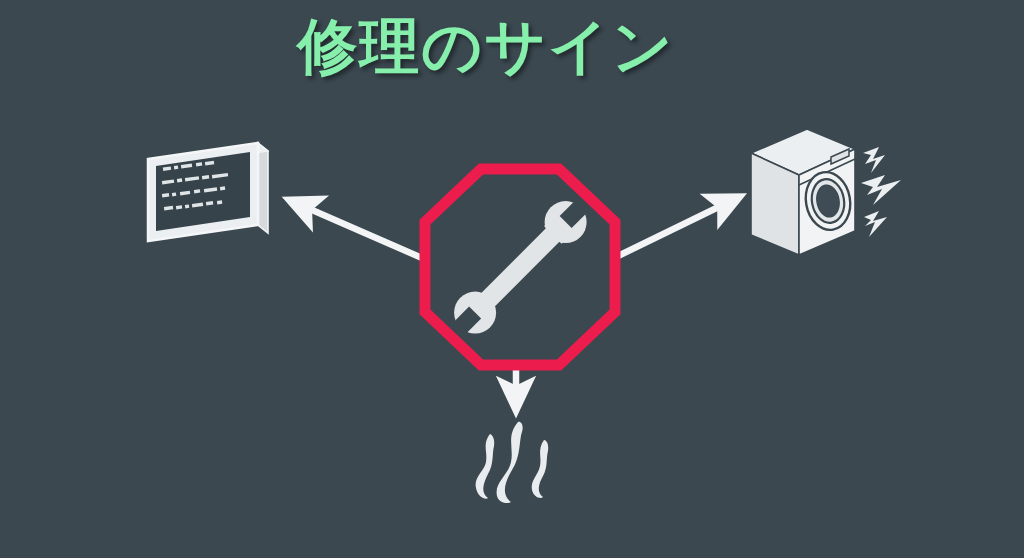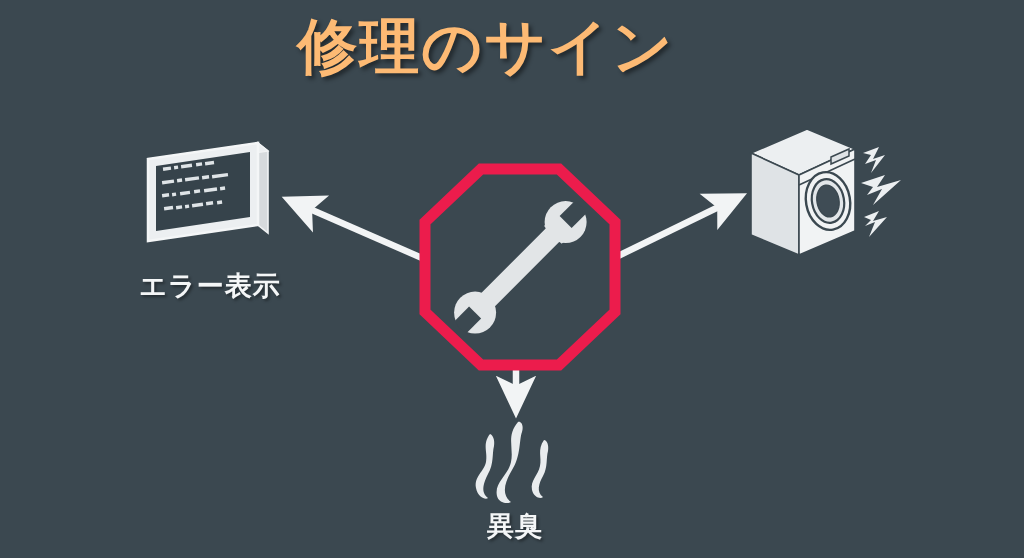--- a/index.html
+++ b/index.html
@@ -18,21 +18,21 @@
     height: 558px;
     background: #3b4850;
     overflow: hidden;
   }
   #title {
     position: absolute;
     left: 0;
     top: 12px;
     width: 972px;
     text-align: center;
-    color: #fdba74;
+    color: #86efac;
     font-size: 60px;
     font-weight: bold;
     letter-spacing: 2px;
     line-height: 1.15;
     text-shadow: 3px 3px 4px rgba(0,0,0,0.45);
     font-family: "DejaVu Sans", "Liberation Sans", sans-serif;
     user-select: none;
   }
   .node-label {
     position: absolute;
@@ -172,16 +172,14 @@
     <g fill="#e9ecee">
       <path d="M28,16 C20,26 26,34 24,44 C22,54 12,58 14,70 C16,80 24,82 26,80
                C18,74 22,64 26,56 C32,46 30,36 32,28 C33,22 31,17 28,16 Z"></path>
       <path d="M56,4 C44,18 52,30 49,44 C46,58 32,64 35,78 C37,86 47,86 49,84
                C38,76 44,62 50,52 C59,38 57,22 60,14 C62,7 59,3 56,4 Z"></path>
       <path d="M82,22 C75,32 80,39 78,48 C76,58 68,62 70,72 C72,80 79,81 81,79
                C74,74 77,65 81,58 C86,49 84,40 86,33 C87,27 85,22 82,22 Z"></path>
     </g>
   </svg>
 
-  <div class="node-label" id="label-error">エラー表示</div>
-  <div class="node-label" id="label-odor">異臭</div>
 
 </div>
 
 </body></html>

